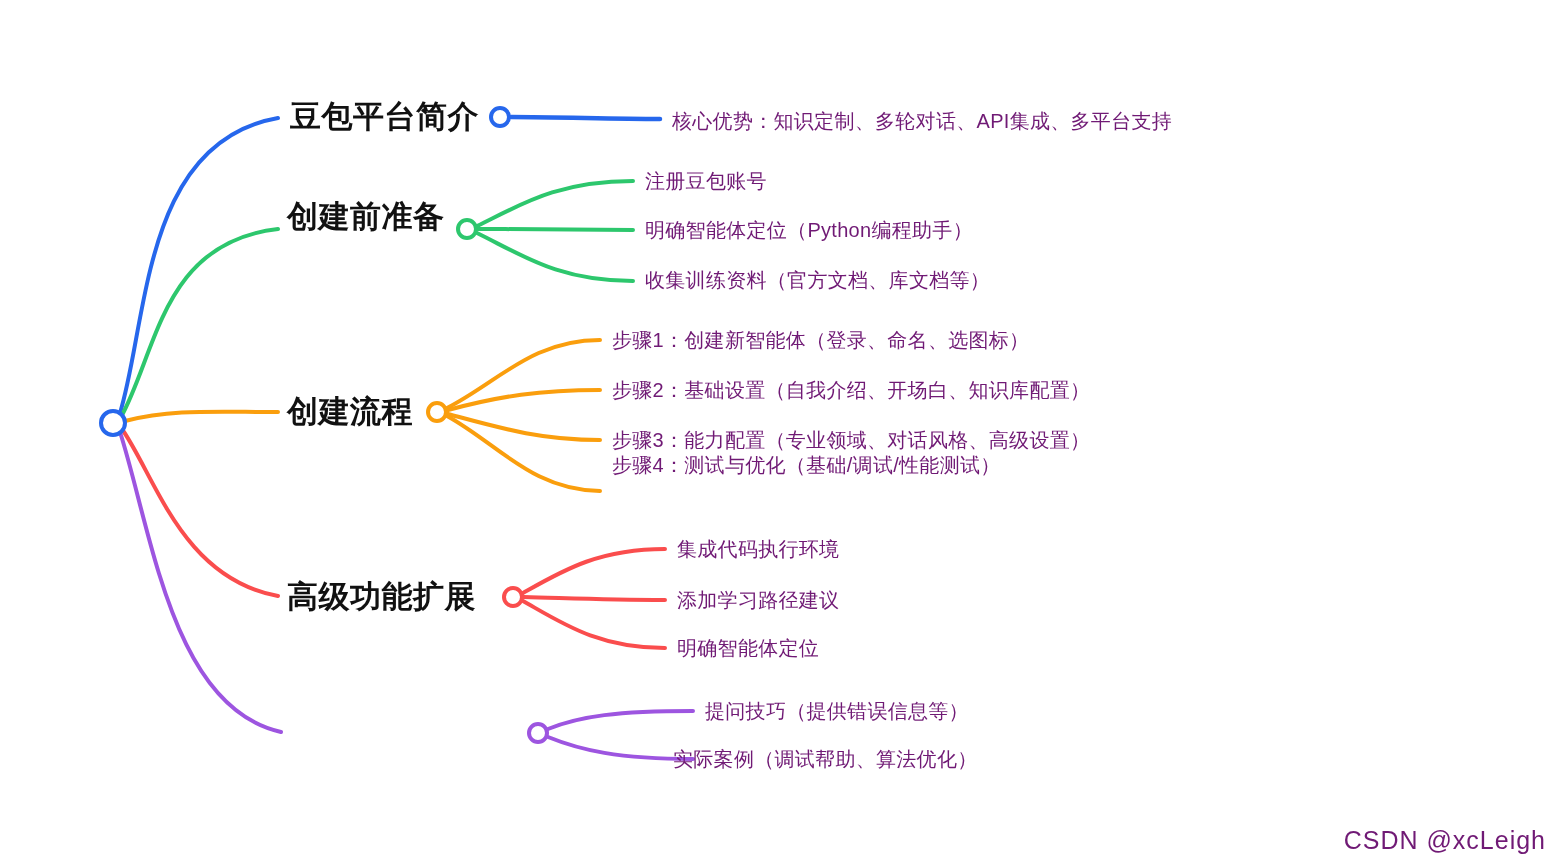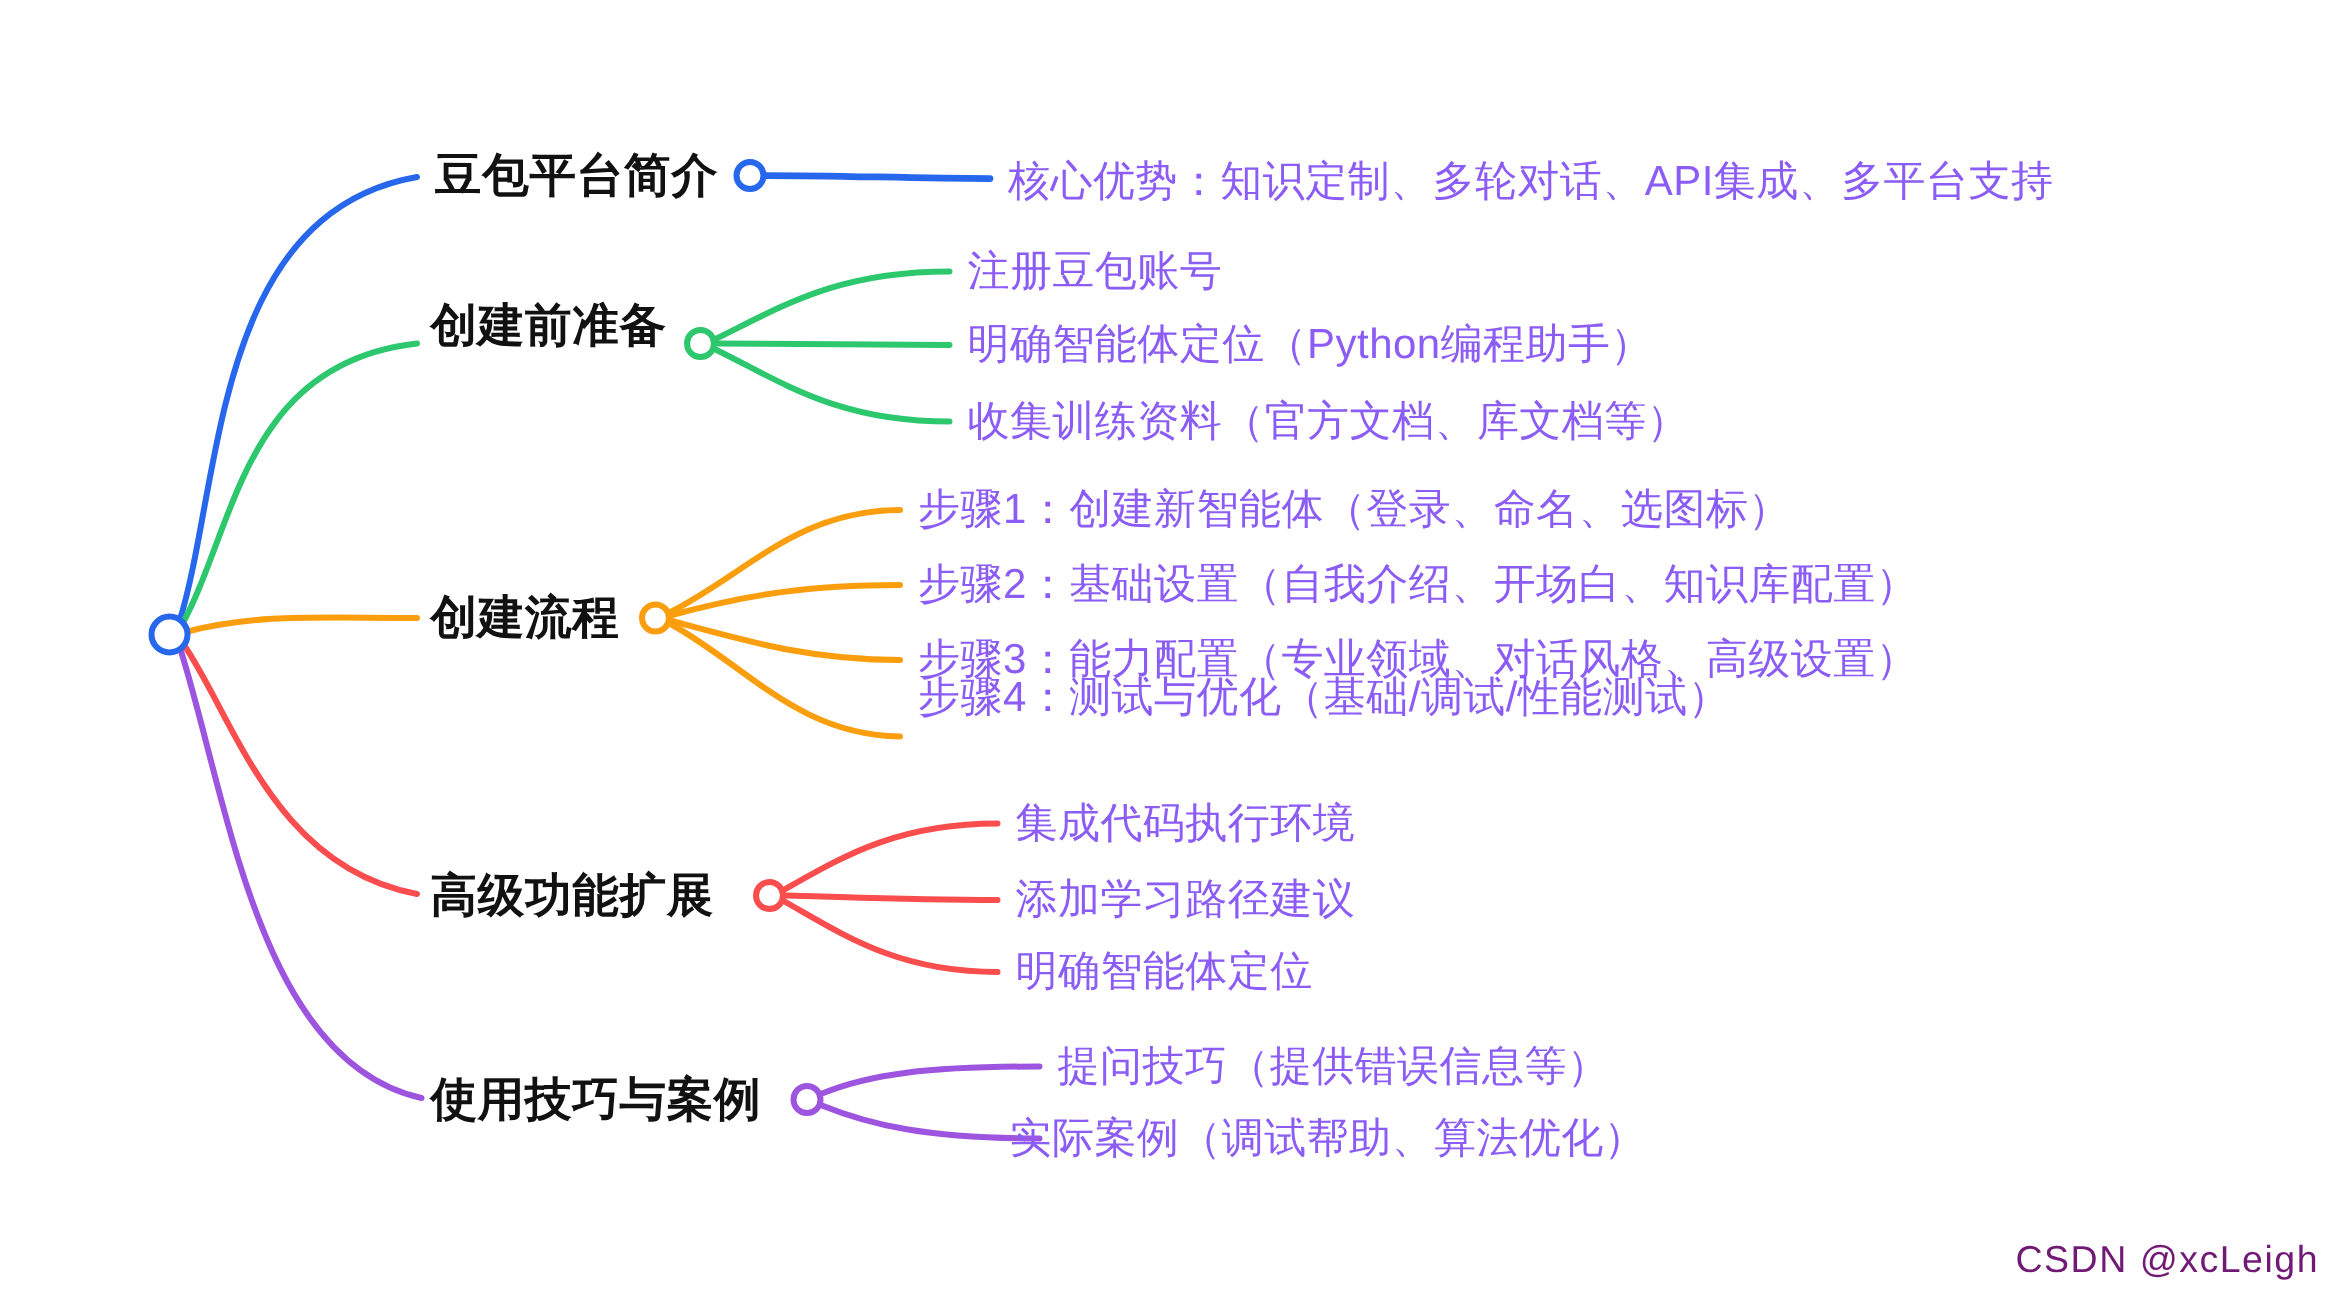--- a/index.html
+++ b/index.html
@@ -21,23 +21,23 @@
     transform: translateY(-50%);
     line-height: 1.15;
   }
   .main-label {
     font-size: 31px;
     font-weight: 700;
     color: #111111;
     letter-spacing: 0.5px;
   }
   .leaf-label {
-    font-size: 28px;
+    font-size: 20px;
     font-weight: 400;
-    color: #8b5cf6;
+    color: #701a75;
     letter-spacing: 0.3px;
   }
   .watermark {
     position: absolute;
     right: 14px;
     bottom: 8px;
     font-size: 25px;
     color: #701a75;
     letter-spacing: 1px;
   }
@@ -78,27 +78,26 @@
     <circle class="node-circle" cx="467" cy="229" r="9" stroke="#2DC76D"></circle>
     <circle class="node-circle" cx="437" cy="412" r="9" stroke="#FA9E0D"></circle>
     <circle class="node-circle" cx="513" cy="597" r="9" stroke="#FA4D4D"></circle>
     <circle class="node-circle" cx="538" cy="733" r="9" stroke="#9D55E0"></circle>
   </svg>
 
   <div class="label main-label" style="left:290px; top:117px;">豆包平台简介</div>
   <div class="label main-label" style="left:287px; top:217px;">创建前准备</div>
   <div class="label main-label" style="left:287px; top:412px;">创建流程</div>
   <div class="label main-label" style="left:287px; top:597px;">高级功能扩展</div>
-  <div class="label main-label" style="left:287px; top:733px;">使用技巧与案例</div>
 
   <div class="label leaf-label" style="left:672px; top:121px;">核心优势：知识定制、多轮对话、API集成、多平台支持</div>
 
   <div class="label leaf-label" style="left:645px; top:230px;">明确智能体定位（Python编程助手）</div>
   <div class="label leaf-label" style="left:645px; top:181px;">注册豆包账号</div>
-  <div class="label leaf-label" style="left:645px; top:281px;">收集训练资料（官方文档、库文档等）</div>
+  <div class="label leaf-label" style="left:645px; top:281px;font-family:Liberation Mono, monospace;">收集训练资料（官方文档、库文档等）</div>
 
   <div class="label leaf-label" style="left:612px; top:340px;">步骤1：创建新智能体（登录、命名、选图标）</div>
   <div class="label leaf-label" style="left:612px; top:390px;">步骤2：基础设置（自我介绍、开场白、知识库配置）</div>
   <div class="label leaf-label" style="left:612px; top:440px;">步骤3：能力配置（专业领域、对话风格、高级设置）</div>
   <div class="label leaf-label" style="left:612px; top:465px;">步骤4：测试与优化（基础/调试/性能测试）</div>
 
   <div class="label leaf-label" style="left:677px; top:549px;">集成代码执行环境</div>
   <div class="label leaf-label" style="left:677px; top:600px;">添加学习路径建议</div>
   <div class="label leaf-label" style="left:677px; top:648px;">明确智能体定位</div>
 

